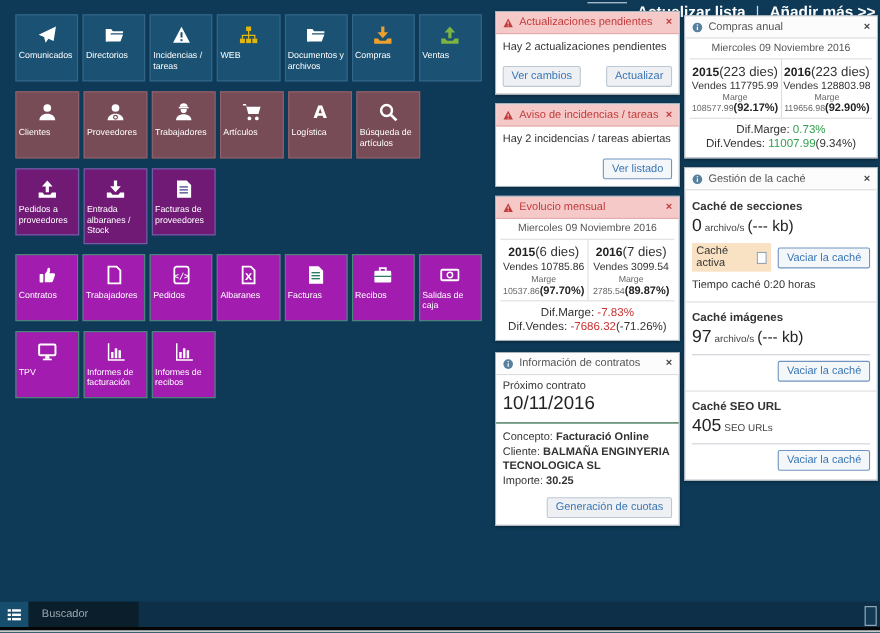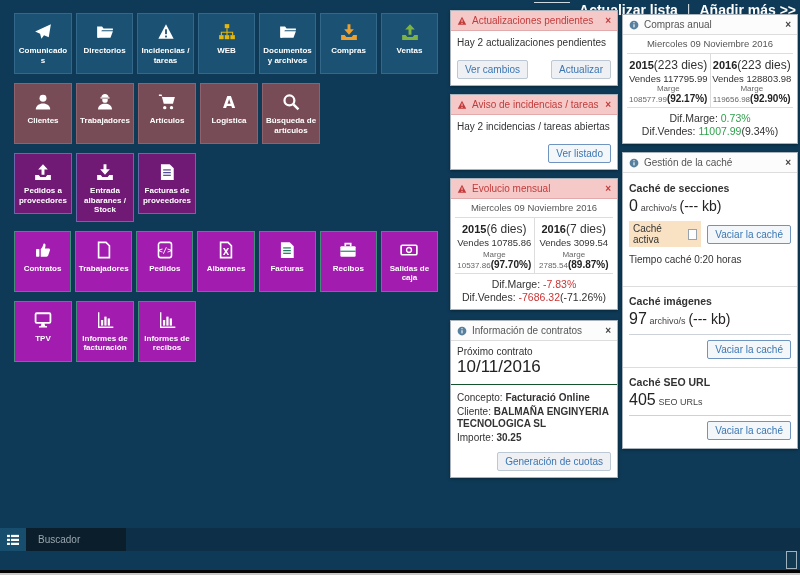--- a/index.html
+++ b/index.html
@@ -14,21 +14,21 @@
   .toplinks .dash{width:36px;height:1px;background:#cdd8df}
   .toplinks a{color:#fff;text-decoration:none;font-weight:bold}
   .toplinks .sep{color:#cdd8df}
 
   
   .tiles{position:absolute;left:14px;top:13px;width:424px;display:flex;flex-direction:column;gap:9px}
   .tile-row{display:flex;gap:4px;align-items:flex-start}
   .tile{width:52px;min-height:44px;padding:9px 2px 6px;display:flex;flex-direction:column;
         align-items:center;gap:5px;cursor:pointer;border:1px solid transparent}
   .tile .ticon{width:18px;height:18px;color:#fff}
-  .tile .tlabel{font-size:8px;font-weight:bold;color:#fff;text-align:center;line-height:1.2;word-wrap:break-word;width:100%}
+  .tile .tlabel{font-size:8px;font-weight:normal;color:#fff;text-align:left;line-height:1.2;word-wrap:break-word;width:100%}
   .navy  {background:#1b5273;border-color:#34688a}
   .maroon{background:#784c56;border-color:#8e636d}
   .purple{background:#701a75;border-color:#6c66ad}
   .green {background:#a21caf;border-color:#3f9076}
   .c-yellow{color:#e4b70c !important}
   .c-orange{color:#efa02c !important}
   .c-green {color:#7cb342 !important}
 
   
   .col1{position:absolute;left:450px;top:10px;width:168px}
@@ -75,27 +75,27 @@
 
   
   .csec-label{font-weight:bold;font-size:10.5px;margin-top:3px}
   .cbig{margin:3px 0 6px;color:#222}
   .cnum{font-size:16px}
   .cunit{font-size:9px;color:#444}
   .csize{font-size:14px}
   .cactive-row{display:flex;align-items:center;gap:6px;margin:3px 0 2px}
   .cactive{flex:1;background:#f9e2c4;padding:2px 4px;display:flex;align-items:center;gap:6px}
   .cachebox{width:9px;height:9px;background:#fdfdfd;border:1px solid #97a3ad;display:inline-block}
-  .ctime{margin:7px 0 21px}
+  .ctime{margin:7px 0 9px}
   .cdivider{border-top:1px solid #ddd;margin:8px -6px}
   .chr{border-top:1px solid #ccd2d8;margin:5px 0 5px}
   .cbtn-row{display:flex;justify-content:flex-end;margin:4px 0 2px}
 
   
-  .bottom-bar{position:absolute;left:0;top:528px;width:800px;height:23px;background:#0d3048;display:flex}
+  .bottom-bar{position:absolute;left:0;top:547px;width:800px;height:23px;background:#0d3048;display:flex}
   .bb-icon{width:26px;background:#174e6d;display:flex;align-items:center;justify-content:center;cursor:pointer}
   .bb-icon svg{width:14px;height:12px;color:#fff}
   .bb-buscador{width:88px;background:#0a1e2c;color:#9aa6ae;font-size:10px;display:flex;
                align-items:center;padding-left:12px;cursor:pointer}
   .bb-strip-black{position:absolute;left:0;top:570px;width:800px;height:3px;background:#050505}
   .bb-strip-light{position:absolute;left:0;top:573px;width:800px;height:2px;background:#c9c9c9}
   .scroll-corner{position:absolute;right:3px;top:551px;width:9px;height:16px;
                  border:1px solid #9eb2c0;background:#123a53}
 </style>
 </head>
@@ -268,20 +268,26 @@
       <span class="tlabel">Ventas</span>
     </div>
   </div>
 
   <div class="tile-row">
     <div class="tile maroon">
       <svg class="ticon">
           <use href="#i-user"></use>
         </svg>
       <span class="tlabel">Clientes</span>
+    </div>
+    <div class="tile maroon">
+      <svg class="ticon" style="--cut:#784c56">
+          <use href="#i-user-badge"></use>
+        </svg>
+      <span class="tlabel">Proveedores</span>
     </div>
     <div class="tile maroon">
       <svg class="ticon">
           <use href="#i-worker"></use>
         </svg>
       <span class="tlabel">Trabajadores</span>
     </div>
     <div class="tile maroon">
       <svg class="ticon">
           <use href="#i-cart"></use>

